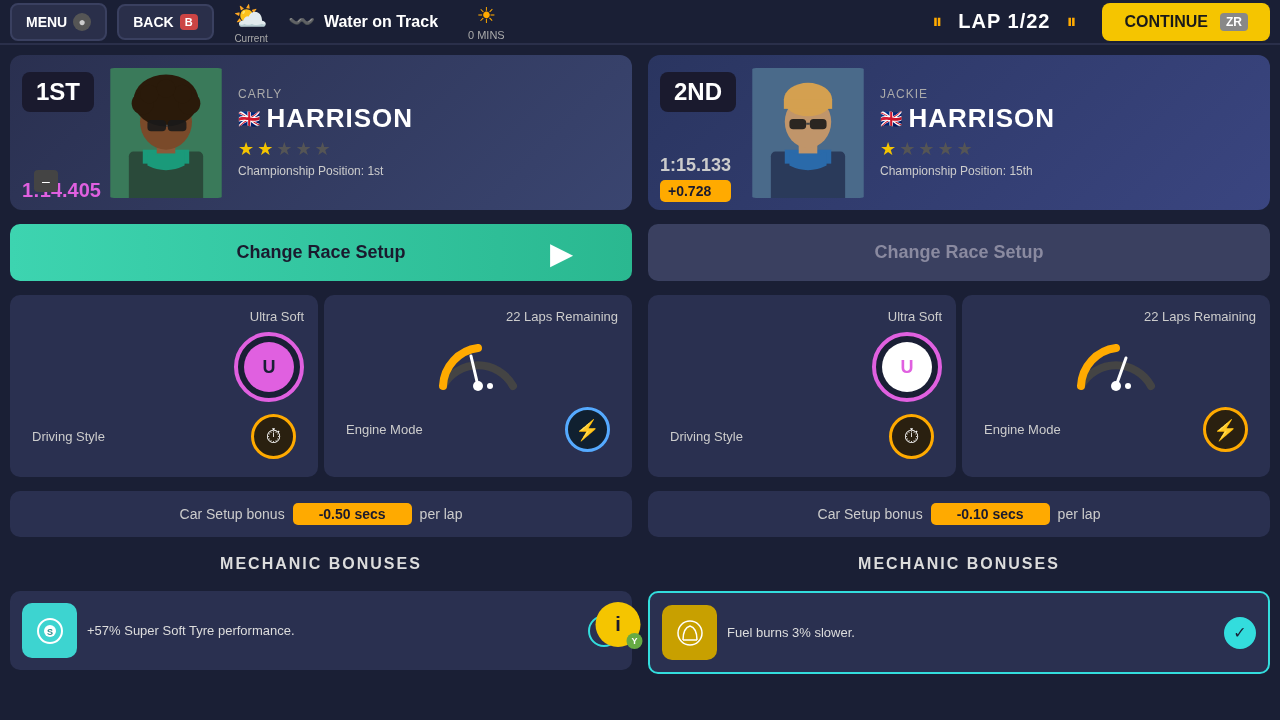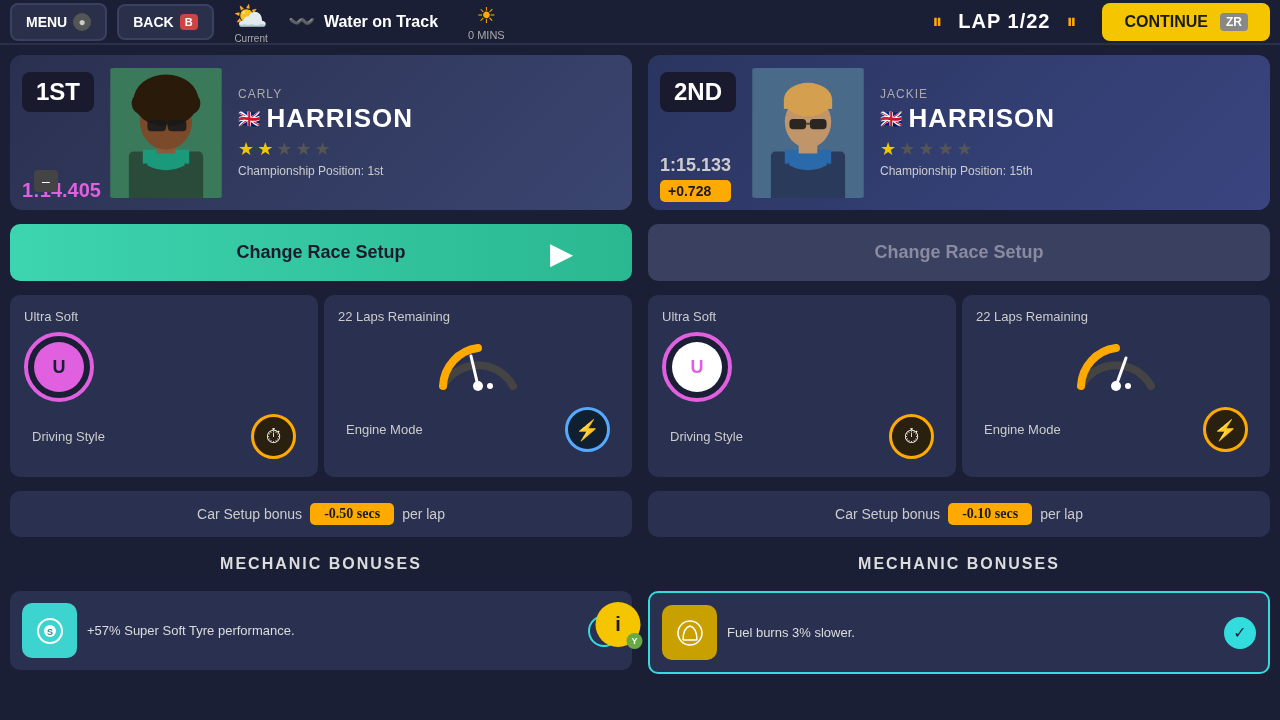--- a/index.html
+++ b/index.html
@@ -271,21 +271,21 @@
       display: flex;
       gap: 6px;
     }
     .setup-card {
       flex: 1;
       background: #2a3050;
       border-radius: 10px;
       padding: 14px;
       display: flex;
       flex-direction: column;
-      align-items: flex-start;
+      align-items: flex-end;
       gap: 8px;
     }
     .setup-card-label {
       font-size: 13px;
       color: #ccc;
       text-align: center;
     }
 
     
     .tire-gauge {
@@ -359,24 +359,23 @@
       align-items: center;
       justify-content: center;
       gap: 8px;
       font-size: 14px;
       color: #ccc;
     }
     .bonus-value {
       background: #fa0;
       color: #1a1a2e;
       font-weight: bold;
-      padding: 3px 14px;
+      padding: 3px 26px;
       border-radius: 5px;
       font-size: 14px;
-      font-family: Liberation Serif, serif;
     }
 
     
     .mechanic-title {
       text-align: center;
       font-size: 16px;
       font-weight: bold;
       letter-spacing: 2px;
       color: #ddd;
       padding: 4px 0;

